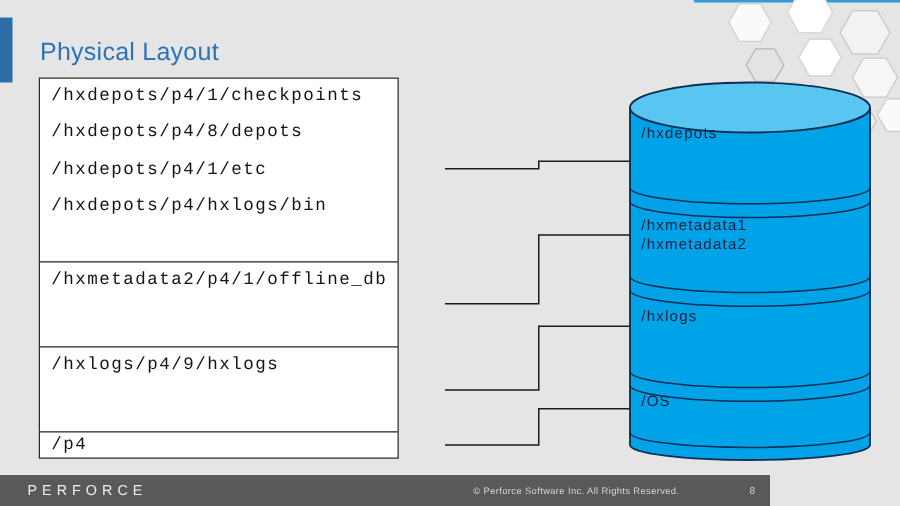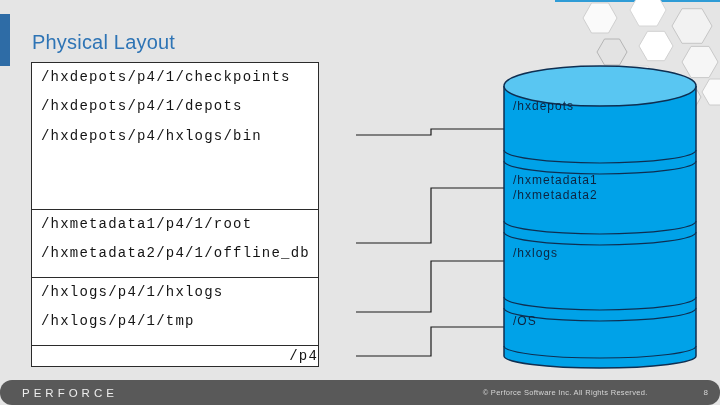--- a/index.html
+++ b/index.html
@@ -29,22 +29,22 @@
   .box-2 .path-row, .box-3 .path-row { height:29px; line-height:29px; }
   .box-4 .path-row { height:20px; line-height:20px; }
 
   .diagram-svg { position:absolute; left:0; top:0; width:720px; height:405px; }
   .disk-label {
     font-family:"Liberation Sans", sans-serif; font-size:12px;
     letter-spacing:1px; fill:#0d2440;
   }
 
   .footer {
-    position:absolute; left:0; bottom:0; width:720px; height:25px;
-    background:#595959; display:flex; align-items:center;border-radius:12px;
+    position:absolute; left:0; bottom:0; width:616px; height:25px;
+    background:#595959; display:flex; align-items:center;
   }
   .footer-brand {
     margin-left:22px; color:#ededed; font-size:11.5px; letter-spacing:4px;
   }
   .footer-right {
     position:absolute; right:12px; top:0; height:25px;
     display:flex; align-items:center; gap:56px;
   }
   .footer-copyright { color:#d6d6d6; font-size:7.5px; letter-spacing:0.3px; }
   .footer-page { color:#d6d6d6; font-size:8px; }
@@ -96,35 +96,34 @@
       <text class="disk-label" x="513" y="110">/hxdepots</text>
       <text class="disk-label" x="513" y="184">/hxmetadata1</text>
       <text class="disk-label" x="513" y="199">/hxmetadata2</text>
       <text class="disk-label" x="513" y="257">/hxlogs</text>
       <text class="disk-label" x="513" y="325">/OS</text>
     </g>
   </svg>
 
   <div class="path-box box-1" style="top:62px; height:148px;">
     <div class="path-row">/hxdepots/p4/1/checkpoints</div>
-    <div class="path-row">/hxdepots/p4/1/depots</div>
+    <div class="path-row">/hxdepots/p4/8/depots</div>
+    <div class="path-row">/hxdepots/p4/1/etc</div>
     <div class="path-row">/hxdepots/p4/hxlogs/bin</div>
   </div>
 
   <div class="path-box box-2" style="top:209px; height:69px;">
-    <div class="path-row">/hxmetadata1/p4/1/root</div>
     <div class="path-row">/hxmetadata2/p4/1/offline_db</div>
   </div>
 
   <div class="path-box box-3" style="top:277px; height:69px;">
-    <div class="path-row">/hxlogs/p4/1/hxlogs</div>
-    <div class="path-row">/hxlogs/p4/1/tmp</div>
+    <div class="path-row">/hxlogs/p4/9/hxlogs</div>
   </div>
 
-  <div class="path-box box-4" style="top:345px; height:22px;text-align:right;">
+  <div class="path-box box-4" style="top:345px; height:22px;">
     <div class="path-row">/p4</div>
   </div>
 
   <div class="footer">
     <div class="footer-brand">PERFORCE</div>
     <div class="footer-right">
       <span class="footer-copyright">© Perforce Software Inc. All Rights Reserved.</span>
       <span class="footer-page">8</span>
     </div>
   </div>

